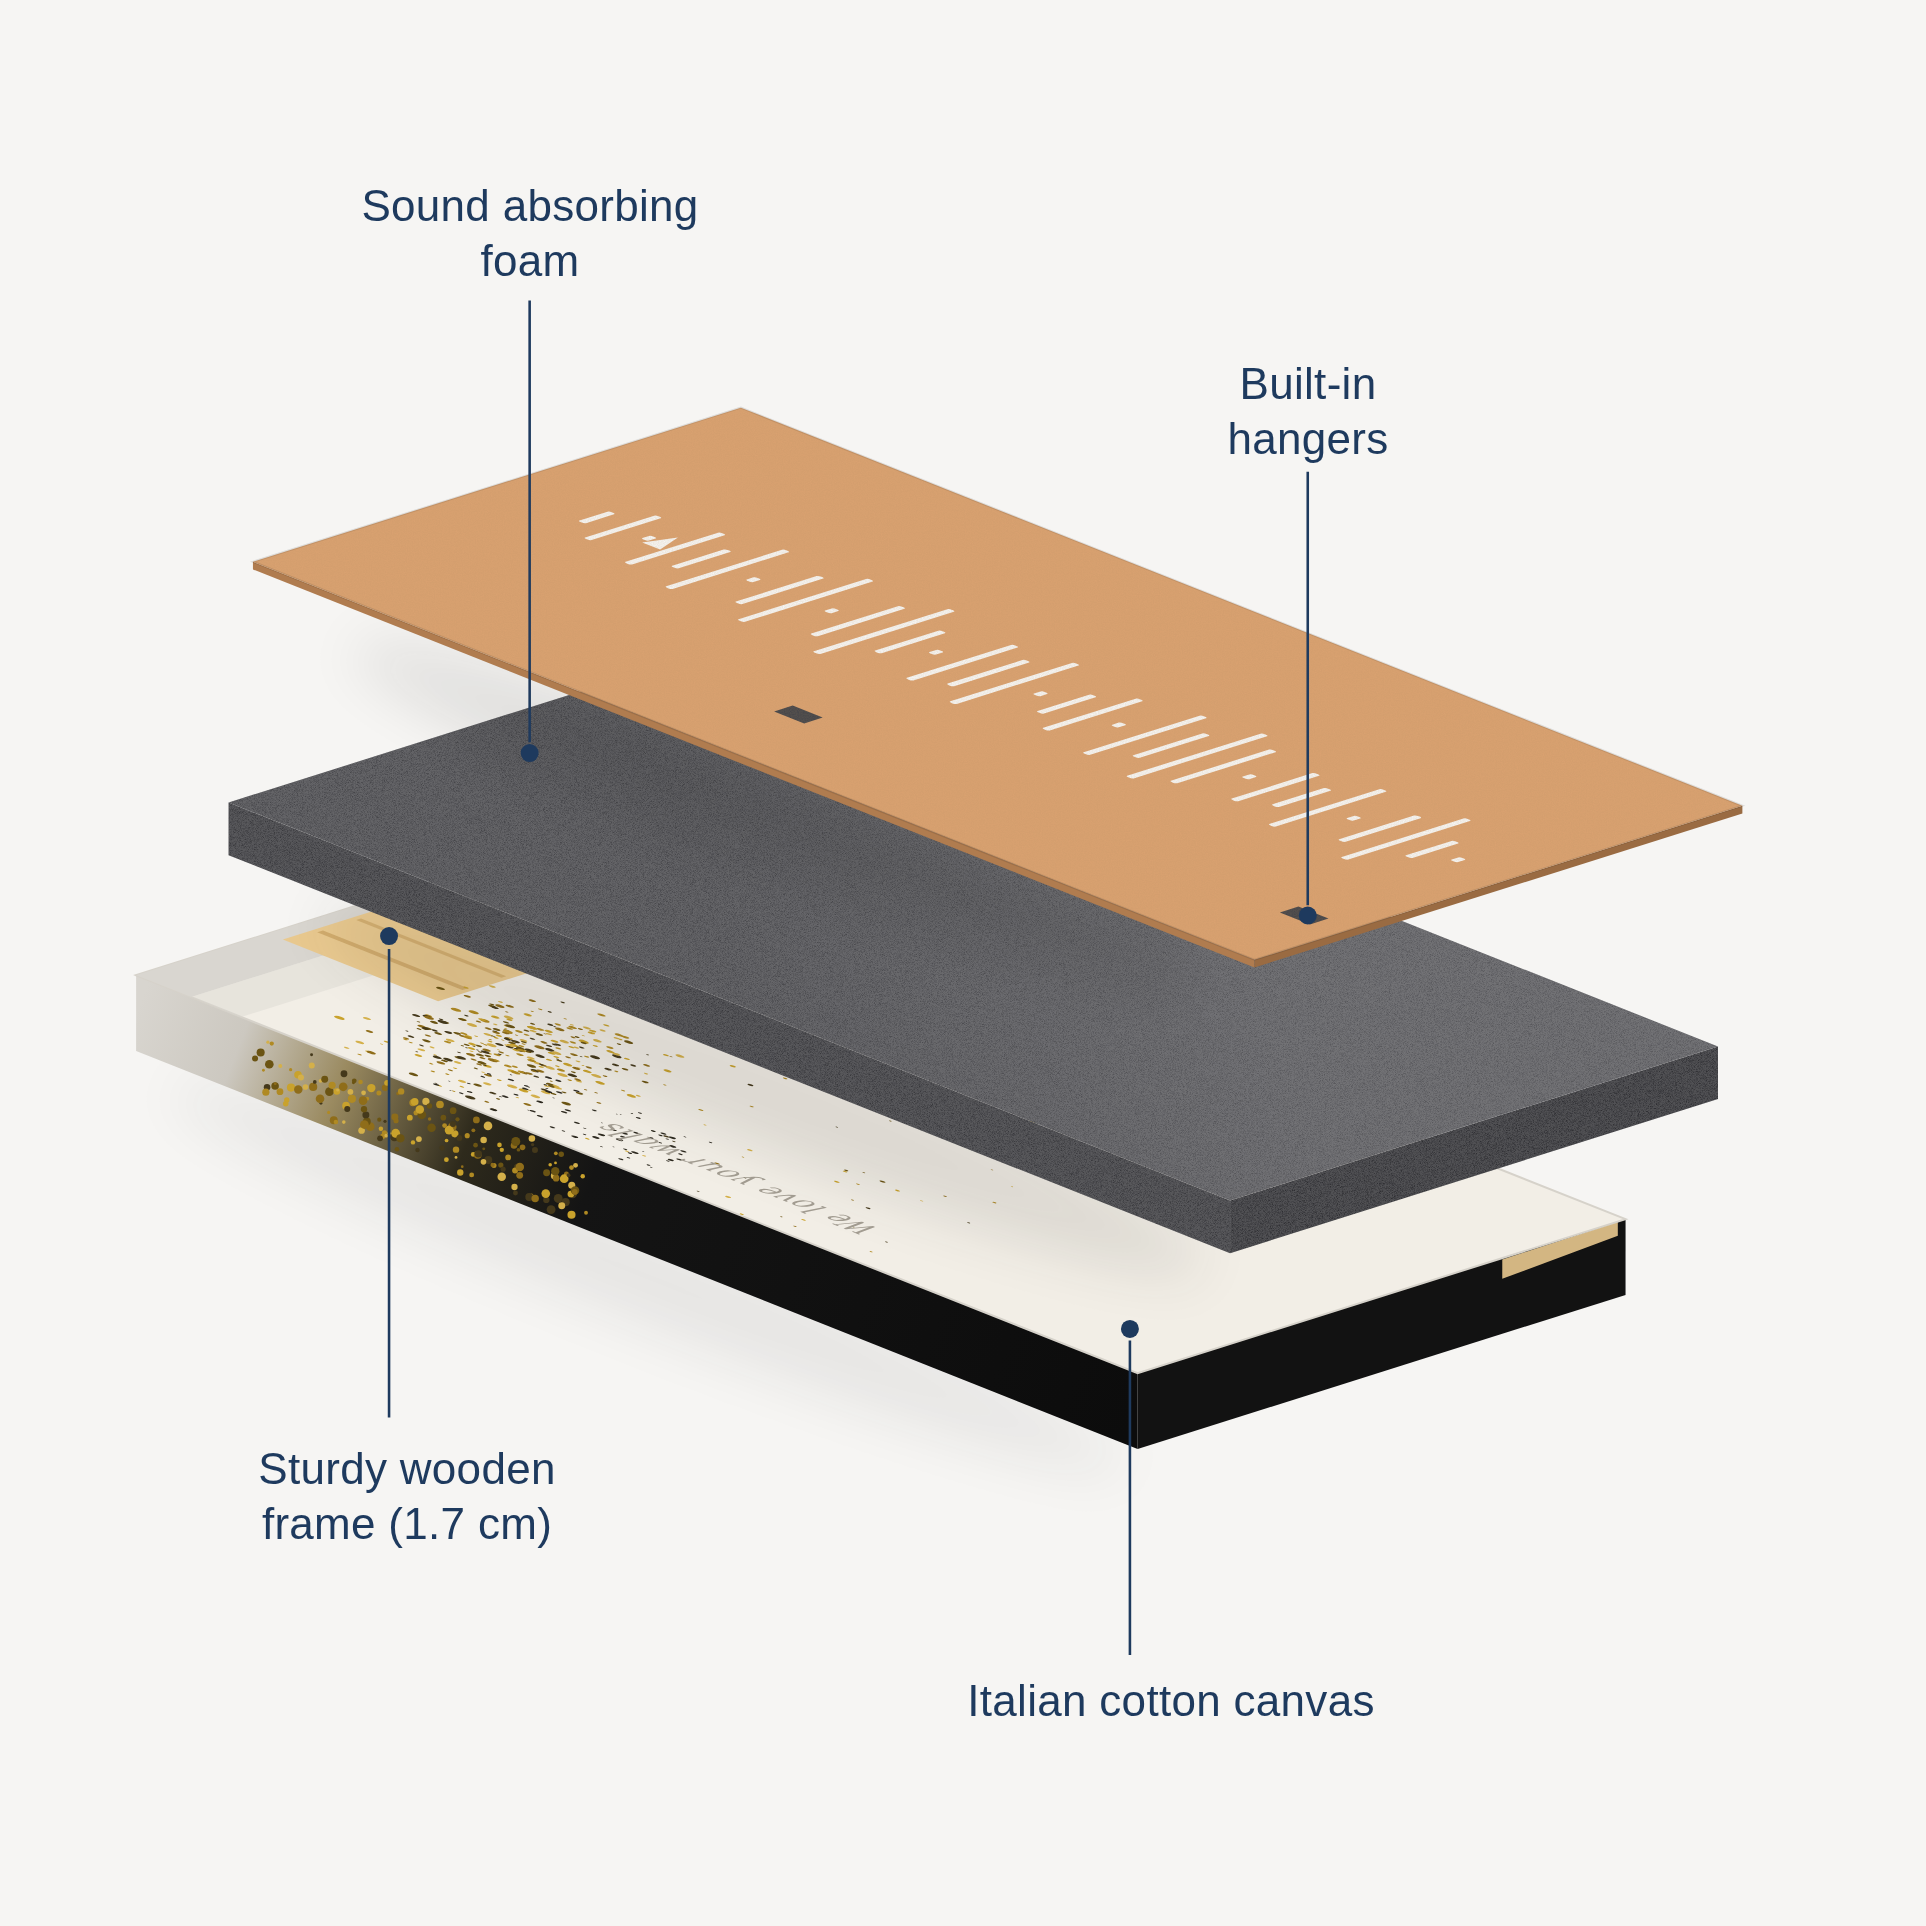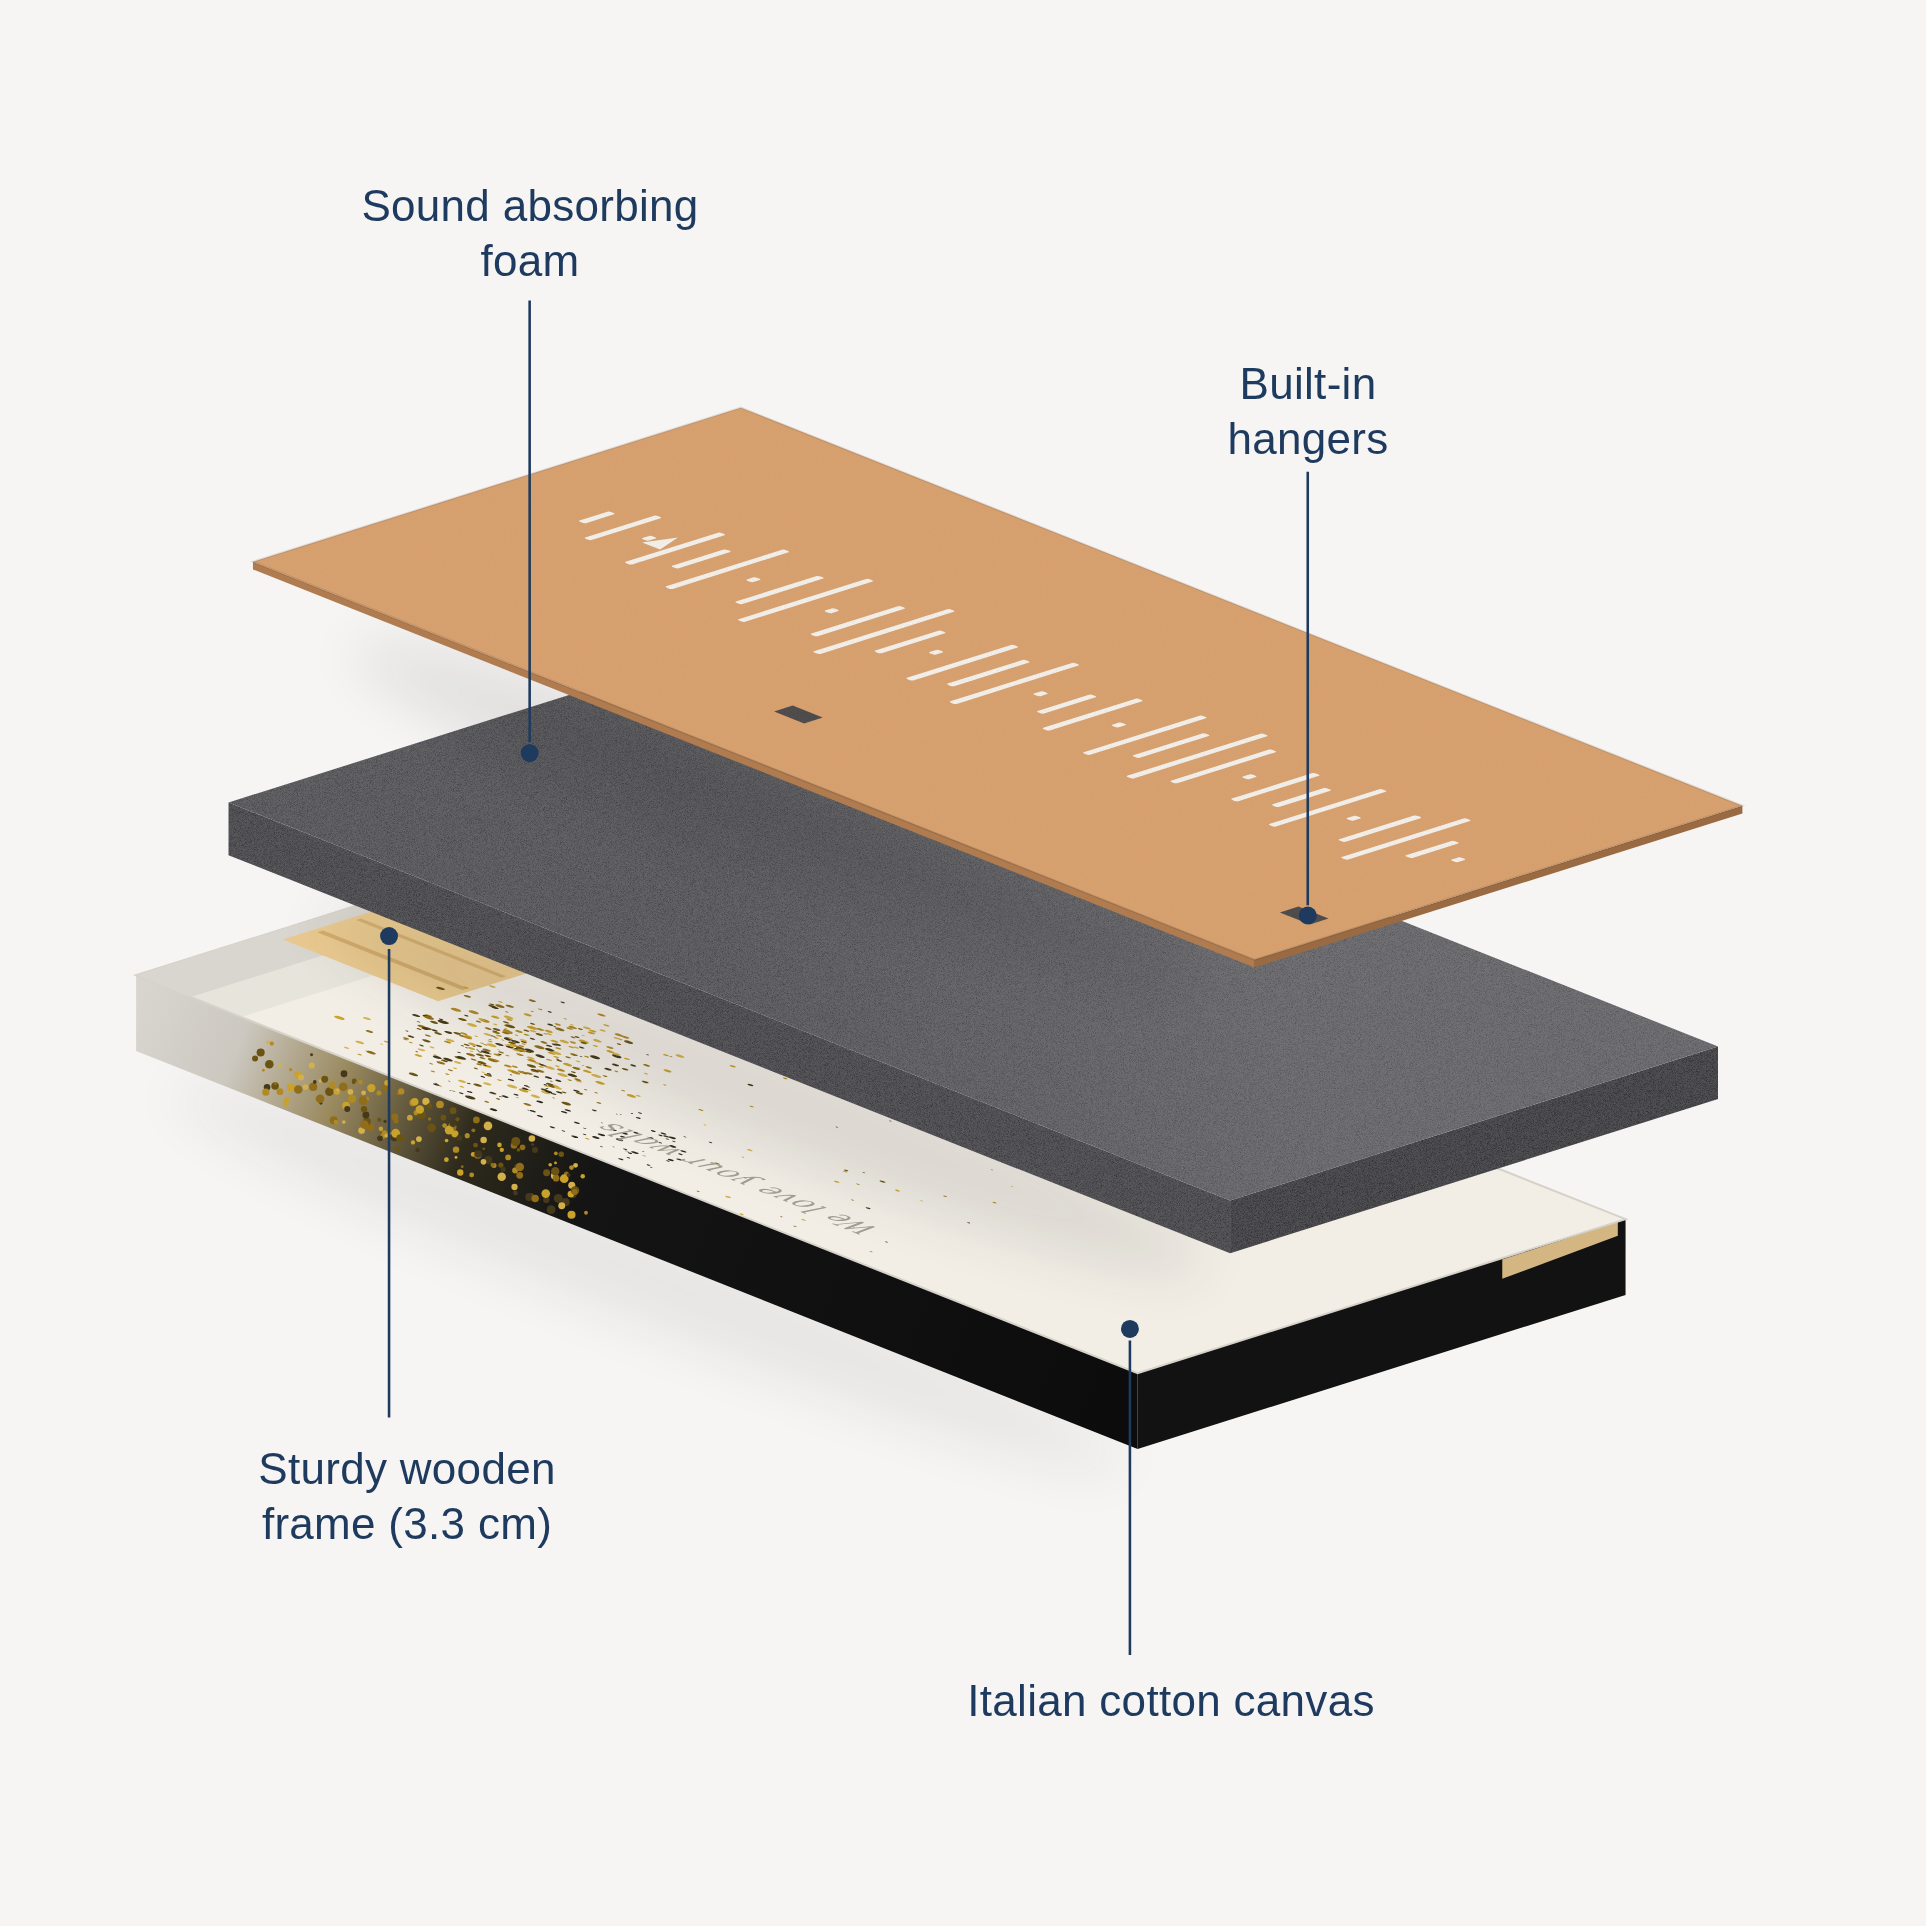--- a/index.html
+++ b/index.html
@@ -796,17 +796,17 @@
     <circle cx="606" cy="1458" r="14" fill="#1e3a5e"></circle>
     <line x1="606" y1="1478" x2="606" y2="2208" stroke-width="4" stroke="#1e3a5e"></line>
 
     <circle cx="1760" cy="2070" r="14" fill="#1e3a5e"></circle>
     <line x1="1760" y1="2088" x2="1760" y2="2578" stroke-width="4" stroke="#1e3a5e"></line>
   </g>
 </svg>
 
 <div class="label" style="left:1308px;top:356px;width:257px;">Built-in hangers</div>
 <div class="label" style="left:530px;top:178px;width:398px;">Sound absorbing foam</div>
-<div class="label" style="left:407px;top:1441px;width:360px;">Sturdy wooden frame (3.3 cm)</div>
+<div class="label" style="left:407px;top:1441px;width:360px;">Sturdy wooden frame (1.7 cm)</div>
 <div class="label" style="left:1171px;top:1673px;width:578px;">Italian cotton canvas</div>
 
 </div>
 
 
 </body></html>

